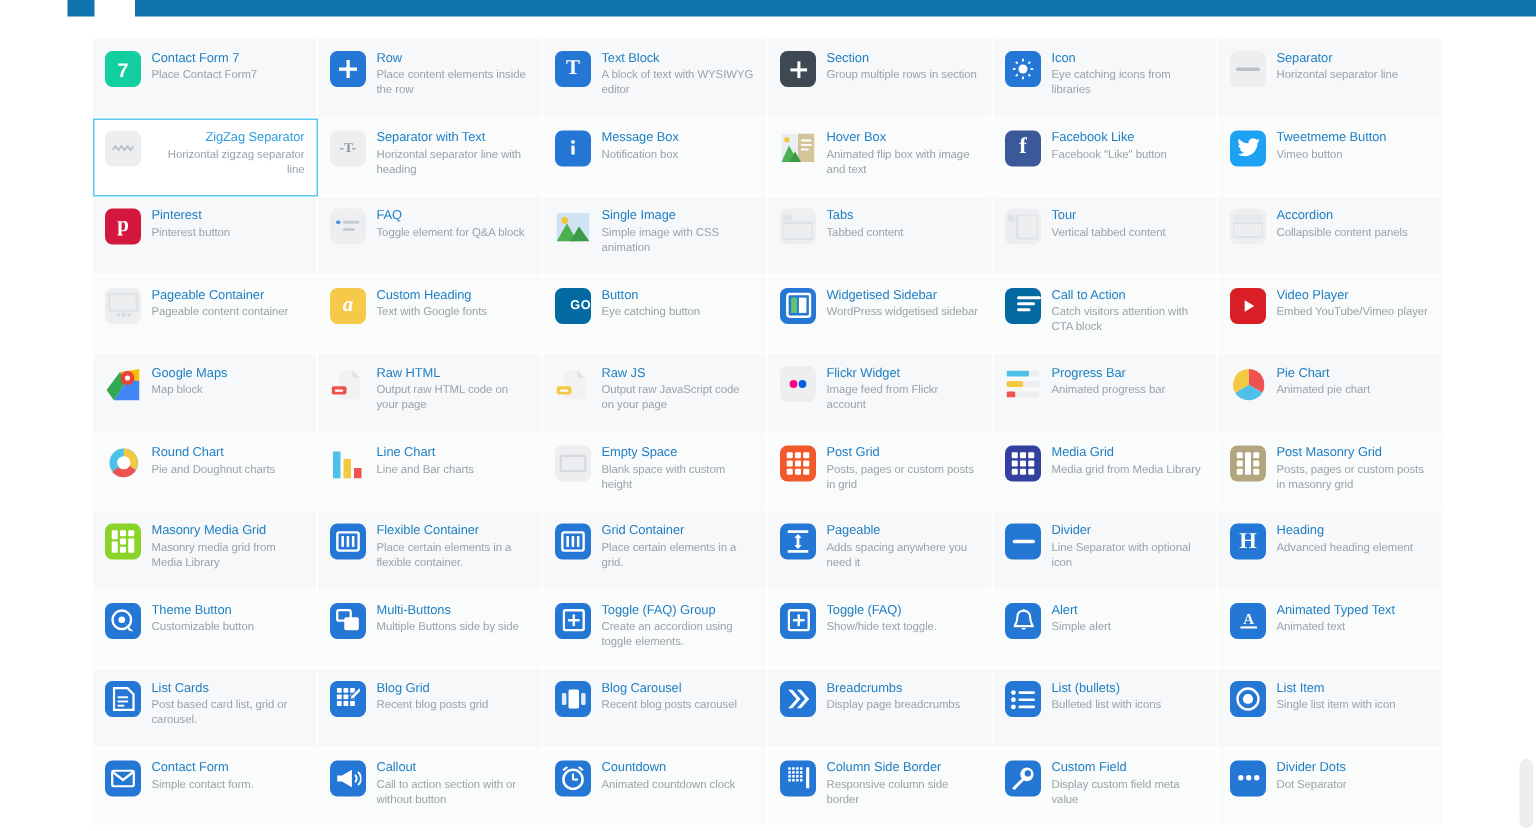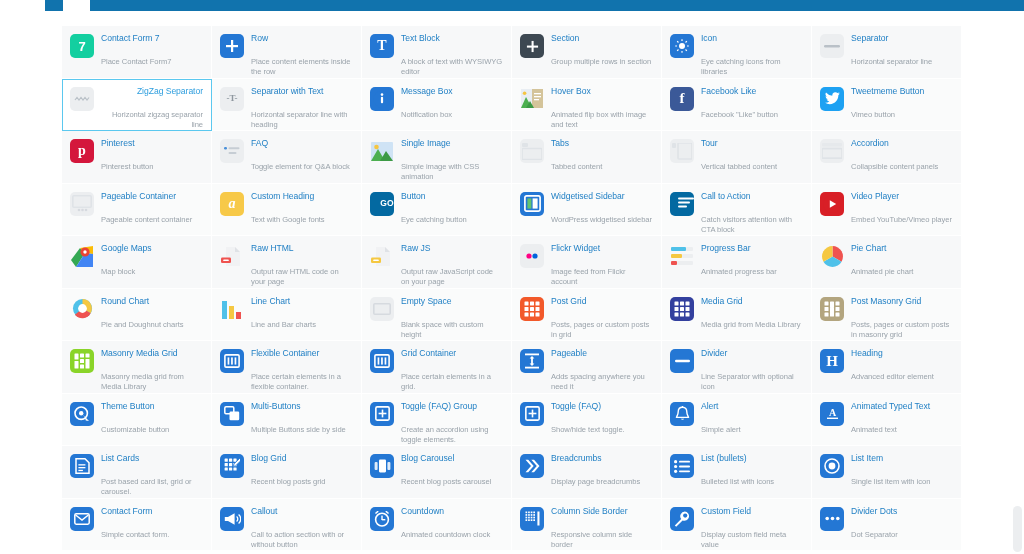--- a/index.html
+++ b/index.html
@@ -44,21 +44,21 @@
     margin-top: 1px;
   }
   .ic svg { display: block; }
 
   .txt { flex: 1 1 auto; min-width: 0; padding-top: 0px; }
   .ttl {
     font-size: 8.6px; font-weight: normal; color: #1f7fc4; line-height: 1.28;
     letter-spacing: -0.05px; white-space: nowrap; overflow: hidden; text-overflow: ellipsis;
   }
   .dsc {
-    font-size: 7.6px; color: #9aa3ab; line-height: 1.33; margin-top: 13px;
+    font-size: 7.6px; color: #9aa3ab; line-height: 1.33; margin-top: 1px;
     letter-spacing: -0.05px; overflow: hidden;
   }
   .sel .ttl { color: #2e9ede; }
 
   
   .ic.blue   { background: #2477d4; }
   .ic.grey   { background: #eceef0; color: #b8bfc6; }
   .ic.teal   { background: #13cfa0; }
   .ic.red    { background: #0369a1; justify-content: flex-end; }
   .ic.dark   { background: #3d4852; }
@@ -630,21 +630,21 @@
               <div class="ttl">Divider</div>
               <div class="dsc">Line Separator with optional icon</div>
             </div>
           </div>
           <div class="cell">
             <div class="ic blue">
               <span class="glyph" style="font-family:'Liberation Serif',serif;font-size:15px">H</span>
             </div>
             <div class="txt">
               <div class="ttl">Heading</div>
-              <div class="dsc">Advanced editor element</div>
+              <div class="dsc">Advanced heading element</div>
             </div>
           </div>
           <div class="cell alt">
             <div class="ic blue">
               <svg width="16" height="16" viewBox="0 0 16 16">
                 <circle cx="7.2" cy="7.2" r="6.2" fill="none" stroke="#ffffff" stroke-width="1.6"></circle>
                 <circle cx="7.2" cy="7.2" r="2.2" fill="#ffffff"></circle>
                 <path d="M8.6 8.6 L15 15 L11.8 14.4 L10.8 11.2 Z" fill="#ffffff"></path>
               </svg>
             </div>

